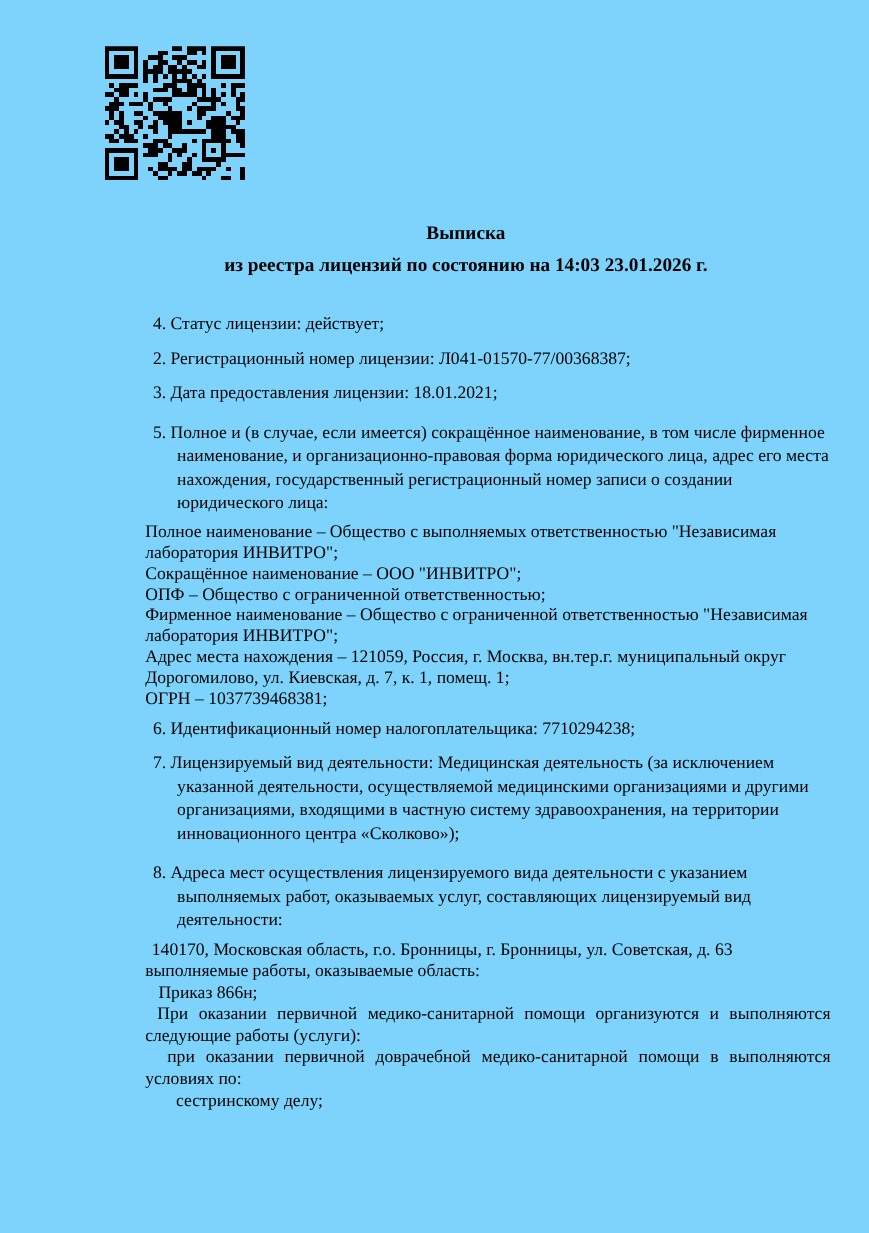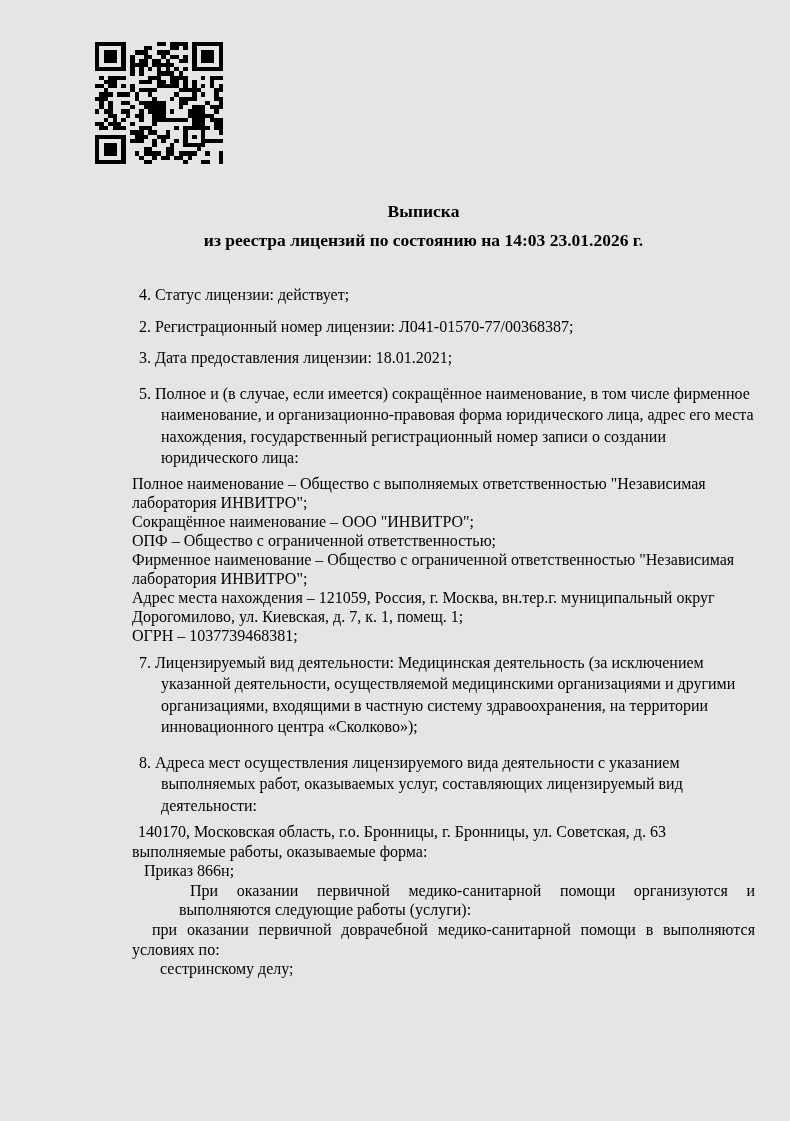--- a/index.html
+++ b/index.html
@@ -2,21 +2,21 @@
 <html lang="ru"><head>
 <meta charset="utf-8">
 <style>
   html, body { margin: 0; padding: 0; background: #ffffff; }
   body {
     width: 790px; height: 1121px; position: relative; overflow: hidden;
     font-family: "Liberation Serif", "DejaVu Serif", serif;
     color: #000000; font-size: 16px;
     -webkit-font-smoothing: antialiased;
   }
-  .page { position: absolute; inset: 0; background: #e5e5e5; }
+  .page { position: absolute; inset: 0; background: #7dd3fc; }
 
   .qr {
     position: absolute; left: 95px; top: 42px; width: 128px; height: 122px;
   }
   .qr svg { width: 100%; height: 100%; display: block; }
 
   .content {
     position: absolute; left: 0; top: 0; right: 0;
     padding: 201px 35px 0 132px;
     box-sizing: border-box;
@@ -40,21 +40,21 @@
   .org-block { margin: 0 0 7px 0; }
   .org-block .line { line-height: 19px; }
 
   .activity-block { margin-top: 6px; }
   .activity-block .line { line-height: 19.6px; }
 
   .ind6  { text-indent: 6px; }
   .ind12 { padding-left: 12px; }
   .ind28 { padding-left: 28px; }
   .just  { text-align: justify; }
-  .fi11  { text-indent: 11px; margin-left: 47px; }
+  .fi11  { text-indent: 11px; }
   .fi20  { text-indent: 20px; }
 </style>
 </head>
 <body>
 
 <div class="page">
 
   <div class="qr">
     <svg id="qr-svg" viewBox="0 0 29 29" preserveAspectRatio="none" shape-rendering="crispEdges" aria-hidden="true">
         <g fill="#000000">
@@ -492,28 +492,29 @@
 
       <div class="org-block">
         <div class="line">Полное наименование – Общество с выполняемых ответственностью "Независимая лаборатория ИНВИТРО";</div>
         <div class="line">Сокращённое наименование – ООО "ИНВИТРО";</div>
         <div class="line">ОПФ – Общество с ограниченной ответственностью;</div>
         <div class="line">Фирменное наименование – Общество с ограниченной ответственностью "Независимая лаборатория ИНВИТРО";</div>
         <div class="line">Адрес места нахождения – 121059, Россия, г. Москва, вн.тер.г. муниципальный округ Дорогомилово, ул. Киевская, д. 7, к. 1, помещ. 1;</div>
         <div class="line">ОГРН – 1037739468381;</div>
       </div>
 
+      <p class="clause">6. Идентификационный номер налогоплательщика: 7710294238;</p>
 
       <p class="clause">7. Лицензируемый вид деятельности: Медицинская деятельность (за исключением указанной деятельности, осуществляемой медицинскими организациями и другими организациями, входящими в частную систему здравоохранения, на территории инновационного центра «Сколково»);</p>
 
       <p class="clause tail-tight">8. Адреса мест осуществления лицензируемого вида деятельности с указанием выполняемых работ, оказываемых услуг, составляющих лицензируемый вид деятельности:</p>
 
       <div class="activity-block">
         <div class="line ind6">140170, Московская область, г.о. Бронницы, г. Бронницы, ул. Советская, д. 63</div>
-        <div class="line">выполняемые работы, оказываемые форма:</div>
+        <div class="line">выполняемые работы, оказываемые область:</div>
         <div class="line ind12">Приказ 866н;</div>
         <div class="line just fi11">При оказании первичной медико-санитарной помощи организуются и выполняются следующие работы (услуги):</div>
         <div class="line just fi20">при оказании первичной доврачебной медико-санитарной помощи в выполняются условиях по:</div>
         <div class="line ind28">сестринскому делу;</div>
       </div>
 
     </div>
   </div>
 </div>
 

